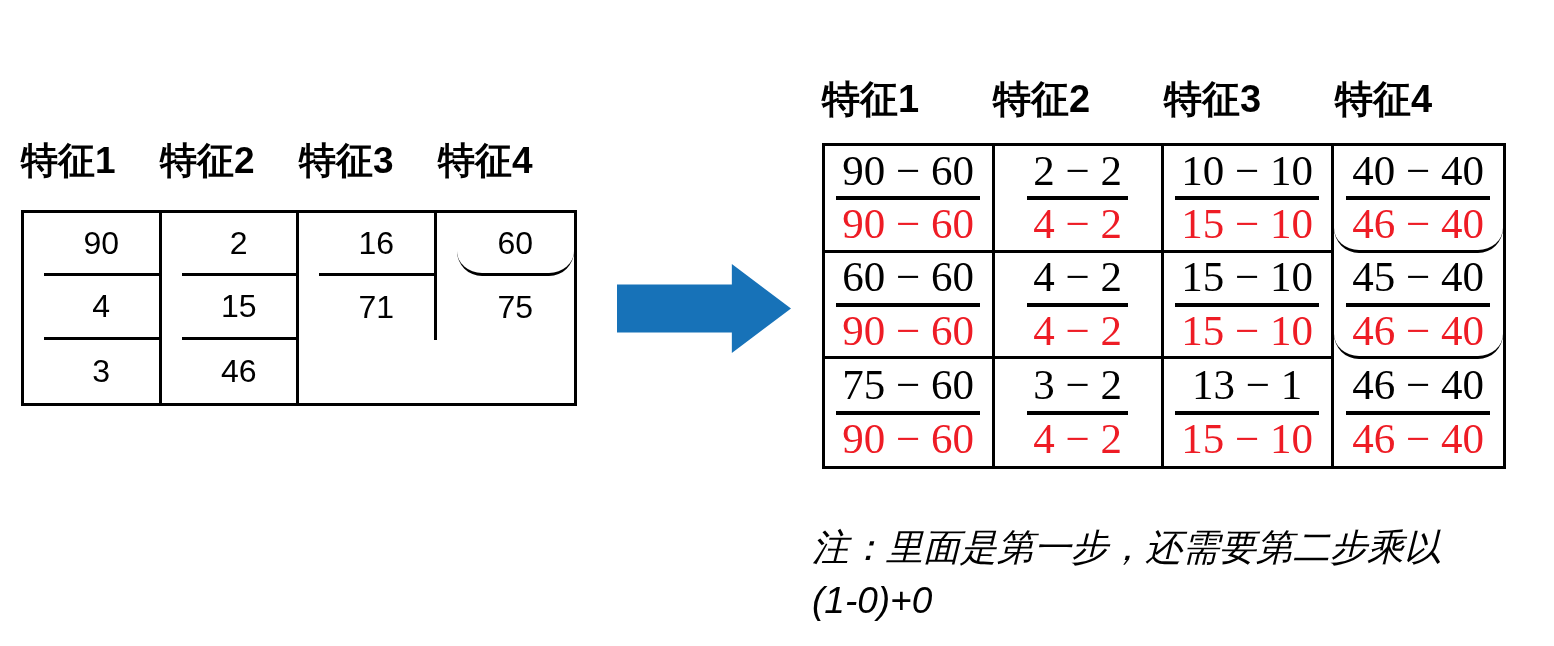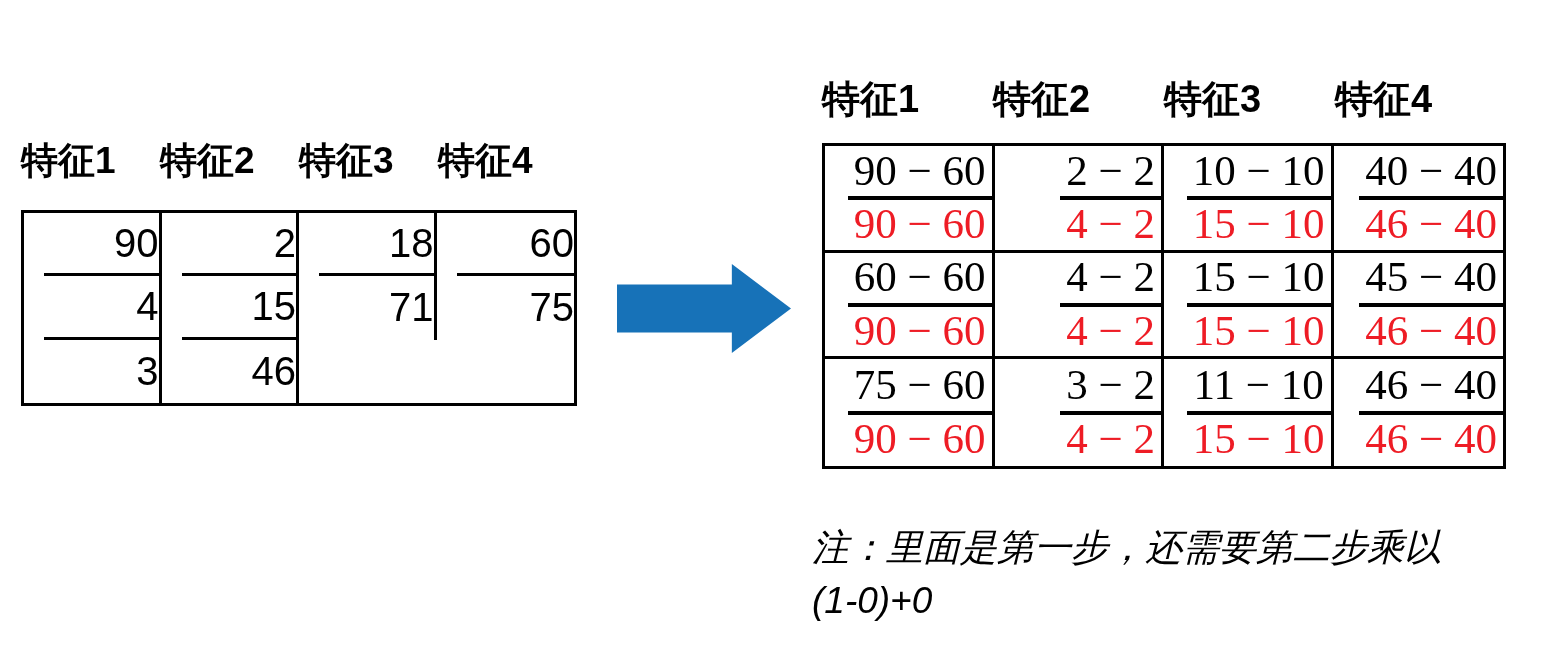--- a/index.html
+++ b/index.html
@@ -37,25 +37,25 @@
   #left-table {
     left: 21px; top: 210px;
     width: 556px; height: 196px;
     grid-template-rows: repeat(3, 1fr);
   }
   .grid-table .cell {
     border-right: 3px solid #000;
     border-bottom: 3px solid #000;
     display: flex;
     align-items: center;
-    justify-content: flex-end;
-  }
-  .grid-table .cell:nth-child(4n) { border-right: none; }
+    justify-content: center;
+  }
+  .grid-table .cell:nth-child(4n) { border-right: none; border-radius: 25px; }
   .grid-table .cell:nth-last-child(-n+4) { border-bottom: none; }
-  #left-table .cell { font-size: 40px; font-weight: 400; margin-left: 20px; }
+  #left-table .cell { font-size: 32px; font-weight: 400; margin-left: 20px; }
 
   
   #arrow {
     position: absolute;
     left: 617px; top: 264px;
     width: 174px; height: 89px;
     background: #1772B8;
     clip-path: polygon(0 23%, 66% 23%, 66% 0%, 100% 50%, 66% 100%, 66% 77%, 0 77%);
   }
 
@@ -95,21 +95,21 @@
 <div class="header-row" id="left-headers">
   <div class="hcell">特征1</div>
   <div class="hcell">特征2</div>
   <div class="hcell">特征3</div>
   <div class="hcell">特征4</div>
 </div>
 
 <div class="grid-table" id="left-table">
   <div class="cell">90</div>
   <div class="cell">2</div>
-  <div class="cell">18</div>
+  <div class="cell">16</div>
   <div class="cell">60</div>
   <div class="cell">4</div>
   <div class="cell">15</div>
   <div class="cell">71</div>
   <div class="cell">75</div>
   <div class="cell">3</div>
   <div class="cell">46</div>
 </div>
 
 <div id="arrow"></div>
@@ -187,21 +187,21 @@
   </div>
   <div class="cell">
     <span class="frac">
       <span class="num">3 − 2</span>
       <span class="bar"></span>
       <span class="den">4 − 2</span>
     </span>
   </div>
   <div class="cell">
     <span class="frac">
-      <span class="num">11 − 10</span>
+      <span class="num">13 − 1</span>
       <span class="bar"></span>
       <span class="den">15 − 10</span>
     </span>
   </div>
   <div class="cell">
     <span class="frac">
       <span class="num">46 − 40</span>
       <span class="bar"></span>
       <span class="den">46 − 40</span>
     </span>

